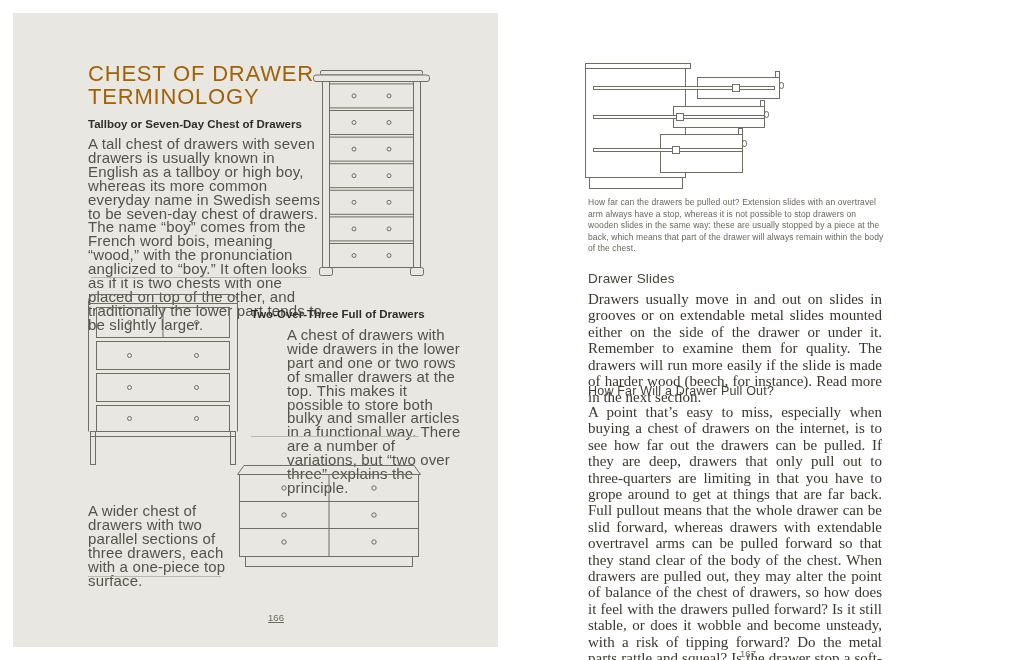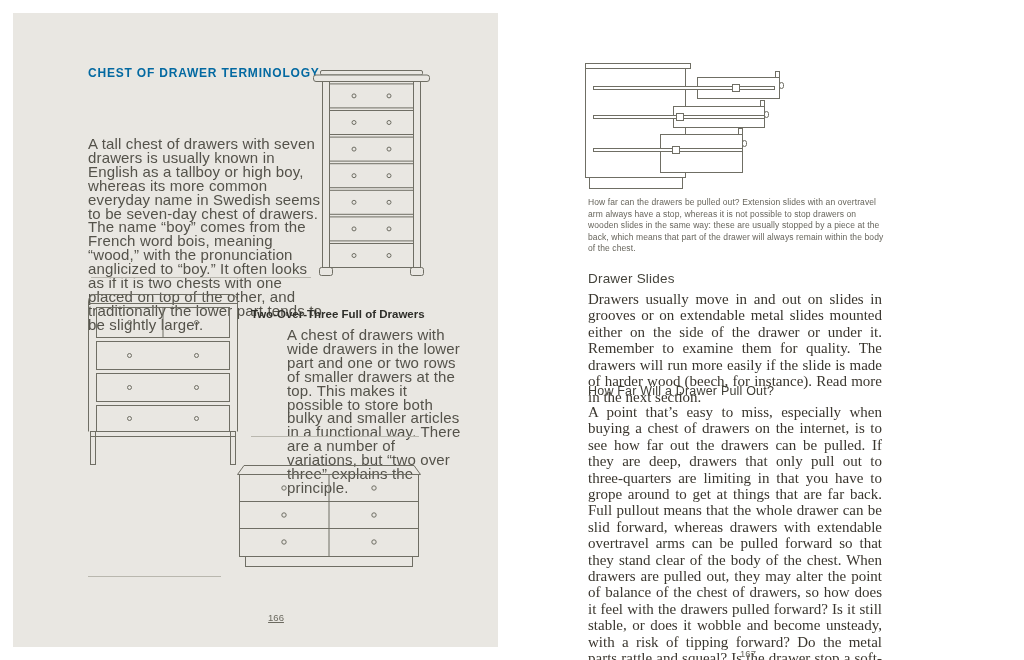--- a/index.html
+++ b/index.html
@@ -9,22 +9,22 @@
     position:relative;overflow:hidden;
   }
   .spread{position:absolute;inset:0;}
   .page{position:absolute;top:13px;height:634px;}
   .page-left{left:13px;width:485px;background:#e9e7e2;}
   .page-right{left:498px;width:513px;background:#ffffff;}
   .abs{position:absolute;}
 
   
   .title{
-    font-size:12px;line-height:23px;font-weight:bold;
-    color:#0369a1;letter-spacing:0.8px;width:235px;
+    font-size:22px;line-height:23px;font-weight:normal;
+    color:#a16207;letter-spacing:0.8px;width:235px;
   }
   .lh{font-size:11.5px;font-weight:bold;color:#2e2e29;line-height:14px;}
   .lbody{font-size:15px;line-height:13.9px;color:#54524a;letter-spacing:0.15px;}
   .rule{border-top:1px solid #b9b7ae;height:0;}
 
   
   .caption{font-size:8.5px;line-height:11.6px;color:#67655c;letter-spacing:0.1px;}
   .rh{font-size:13.5px;font-weight:400;color:#45443c;letter-spacing:0.2px;}
   .rh2{font-size:12.5px;font-weight:400;color:#3f3e36;letter-spacing:0.2px;}
   .rbody{
@@ -41,20 +41,21 @@
 </style>
 </head>
 <body>
 
 <div class="spread">
 
   <div class="page page-left">
 
     <div class="abs title" style="left:75px;top:49px;">CHEST OF DRAWER TERMINOLOGY</div>
 
+    <div class="abs lh" style="left:75px;top:104px;width:240px;">Tallboy or Seven-Day Chest of Drawers</div>
 
     <div class="abs lbody" style="left:75px;top:124px;width:238px;">A tall chest of drawers with seven drawers is usually known in English as a tallboy or high boy, whereas its more common everyday name in Swedish seems to be seven-day chest of drawers. The name “boy” comes from the French word bois, meaning “wood,” with the pronunciation anglicized to “boy.” It often looks as if it is two chests with one placed on top of the other, and traditionally the lower part tends to be slightly larger.</div>
 
     <div class="abs" style="left:300px;top:57px;">
       <svg width="117" height="217" viewBox="0 0 117 217">
         <rect class="fl" x="7.5" y="0.5" width="102" height="4.5" rx="1.5"></rect>
         <rect class="fl" x="0.5" y="5" width="116" height="6.5" rx="2.5"></rect>
         <rect class="ln" x="9.5" y="11.5" width="7" height="186"></rect>
         <rect class="ln" x="100.5" y="11.5" width="7" height="186"></rect>
         <rect class="ln" x="6.5" y="197.5" width="13" height="8" rx="2"></rect>
@@ -110,20 +111,21 @@
       </svg>
     </div>
 
     <div class="abs lh" style="left:238px;top:294px;width:180px;">Two-Over-Three Full of Drawers</div>
 
     <div class="abs lbody" style="left:238px;top:315px;width:178px;margin-left:36px;">A chest of drawers with wide drawers in the lower part and one or two rows of smaller drawers at the top. This makes it possible to store both bulky and smaller articles in a functional way. There are a number of variations, but “two over three” explains the principle.</div>
 
     <div class="abs rule" style="left:238px;top:423px;width:168px;"></div>
 
 
+    <div class="abs lbody" style="left:75px;top:491px;width:155px;">A wider chest of drawers with two parallel sections of three drawers, each with a one-piece top surface.</div>
 
     <div class="abs rule" style="left:75px;top:563px;width:133px;"></div>
 
     <div class="abs" style="left:224px;top:452px;">
       <svg width="184" height="106" viewBox="0 0 184 106">
         <path class="ln" d="M7,0.5 L177,0.5 L183.5,9.5 L0.5,9.5 Z"></path>
         <rect class="ln" x="2.5" y="9.5" width="179" height="82"></rect>
         <line class="ln" x1="92" y1="9.5" x2="92" y2="91.5"></line>
         <line class="ln" x1="2.5" y1="36.5" x2="181.5" y2="36.5"></line>
         <line class="ln" x1="2.5" y1="63.5" x2="181.5" y2="63.5"></line>

